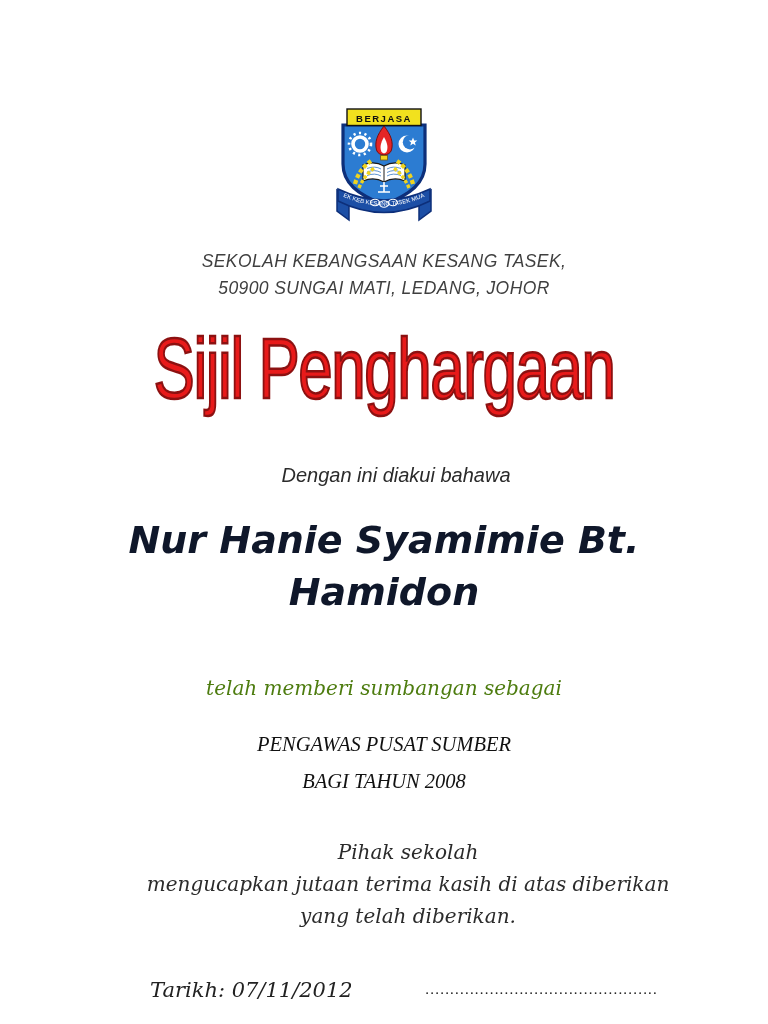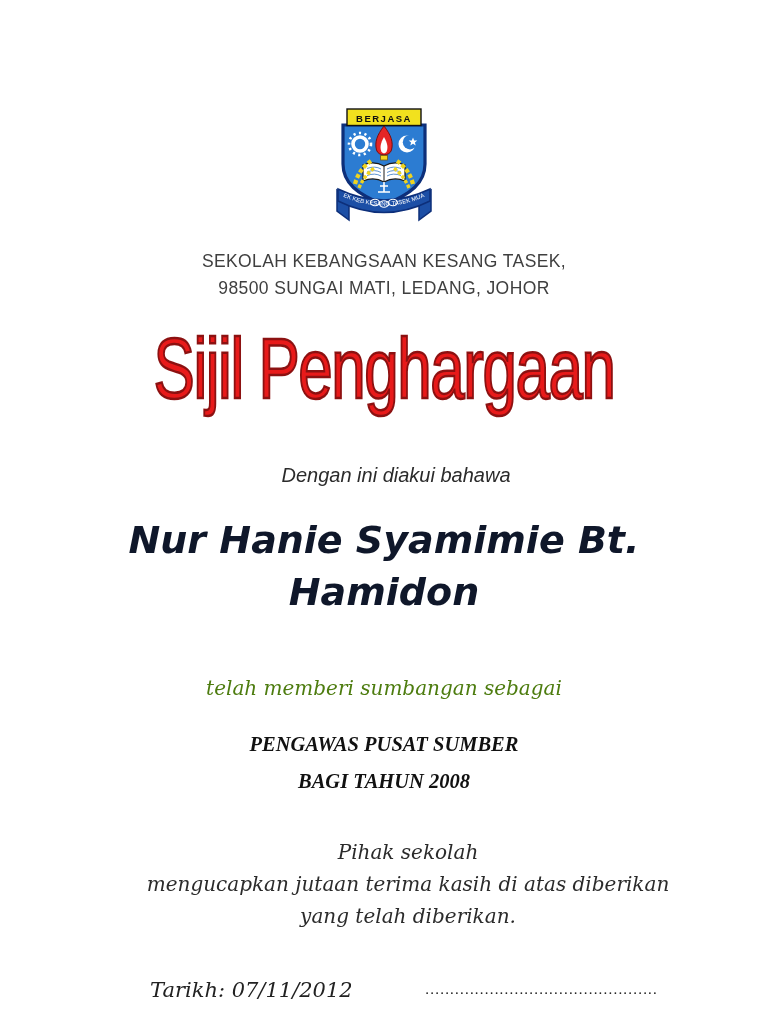--- a/index.html
+++ b/index.html
@@ -9,20 +9,21 @@
     position:relative;text-align:center;
   }
   
   .logo-wrap{padding-top:106px;line-height:0;}
   
   .school{
     margin-top:18px;
     font-family:"Liberation Sans",sans-serif;
     font-size:17.5px;line-height:1.55;letter-spacing:.4px;
     color:#3f3f3f;
+    font-style:italic;
   }
   
   .title{margin-top:18px;height:96px;line-height:96px;}
   .title .wordart{
     display:inline-block;
     font-family:"Liberation Sans",sans-serif;
     font-size:86px;font-weight:400;letter-spacing:-2px;
     transform:scaleX(.72);transform-origin:center;
     color:var(--title-fill,#e81a1a);
     -webkit-text-stroke:2.5px var(--title-outline,#8c1111);
@@ -40,21 +41,21 @@
     font-size:38px;line-height:1.35;color:#0f172a;
   }
   .contribution{
     margin-top:58px;
     font-family:"DejaVu Serif","Liberation Serif",serif;
     font-style:italic;font-size:20px;color:#4d7c0f;
   }
   .role{
     margin-top:26px;
     font-family:"Liberation Serif",serif;
-    font-style:italic;font-weight:700;
+    font-style:italic;font-weight:400;
     font-size:20.5px;line-height:1.8;color:#111;
   }
   .thanks{
     margin-top:36px;
     font-family:"DejaVu Serif","Liberation Serif",serif;
     font-style:italic;font-size:20px;line-height:1.6;color:#2b2b2b;padding-left:48px;
   }
   .footer-row{
     margin-top:46px;
     padding:0 110px 0 150px;
@@ -118,21 +119,21 @@
         <textPath href="#ribArc" startOffset="50%" text-anchor="middle">SEK KEB KESANG TASEK MUAR</textPath>
       </text>
 
       <rect x="13" y="3" width="74" height="16.5" fill="#f2e11e" stroke="#111111" stroke-width="1.4"></rect>
       <text x="50" y="15.5" text-anchor="middle" font-family="Liberation Sans, sans-serif" font-weight="bold" font-size="9.5" letter-spacing="1.5" fill="#111111">BERJASA</text>
     </svg>
   </div>
 
   <div class="school">
     <div>SEKOLAH KEBANGSAAN KESANG TASEK,</div>
-    <div>98500 SUNGAI MATI, LEDANG, JOHOR</div>
+    <div>50900 SUNGAI MATI, LEDANG, JOHOR</div>
   </div>
 
   <div class="title">
     <span class="wordart">Sijil Penghargaan</span>
   </div>
 
   <div class="intro">Dengan ini diakui bahawa</div>
 
   <div class="name">
     <div>Nur Hanie Syamimie Bt.</div>

